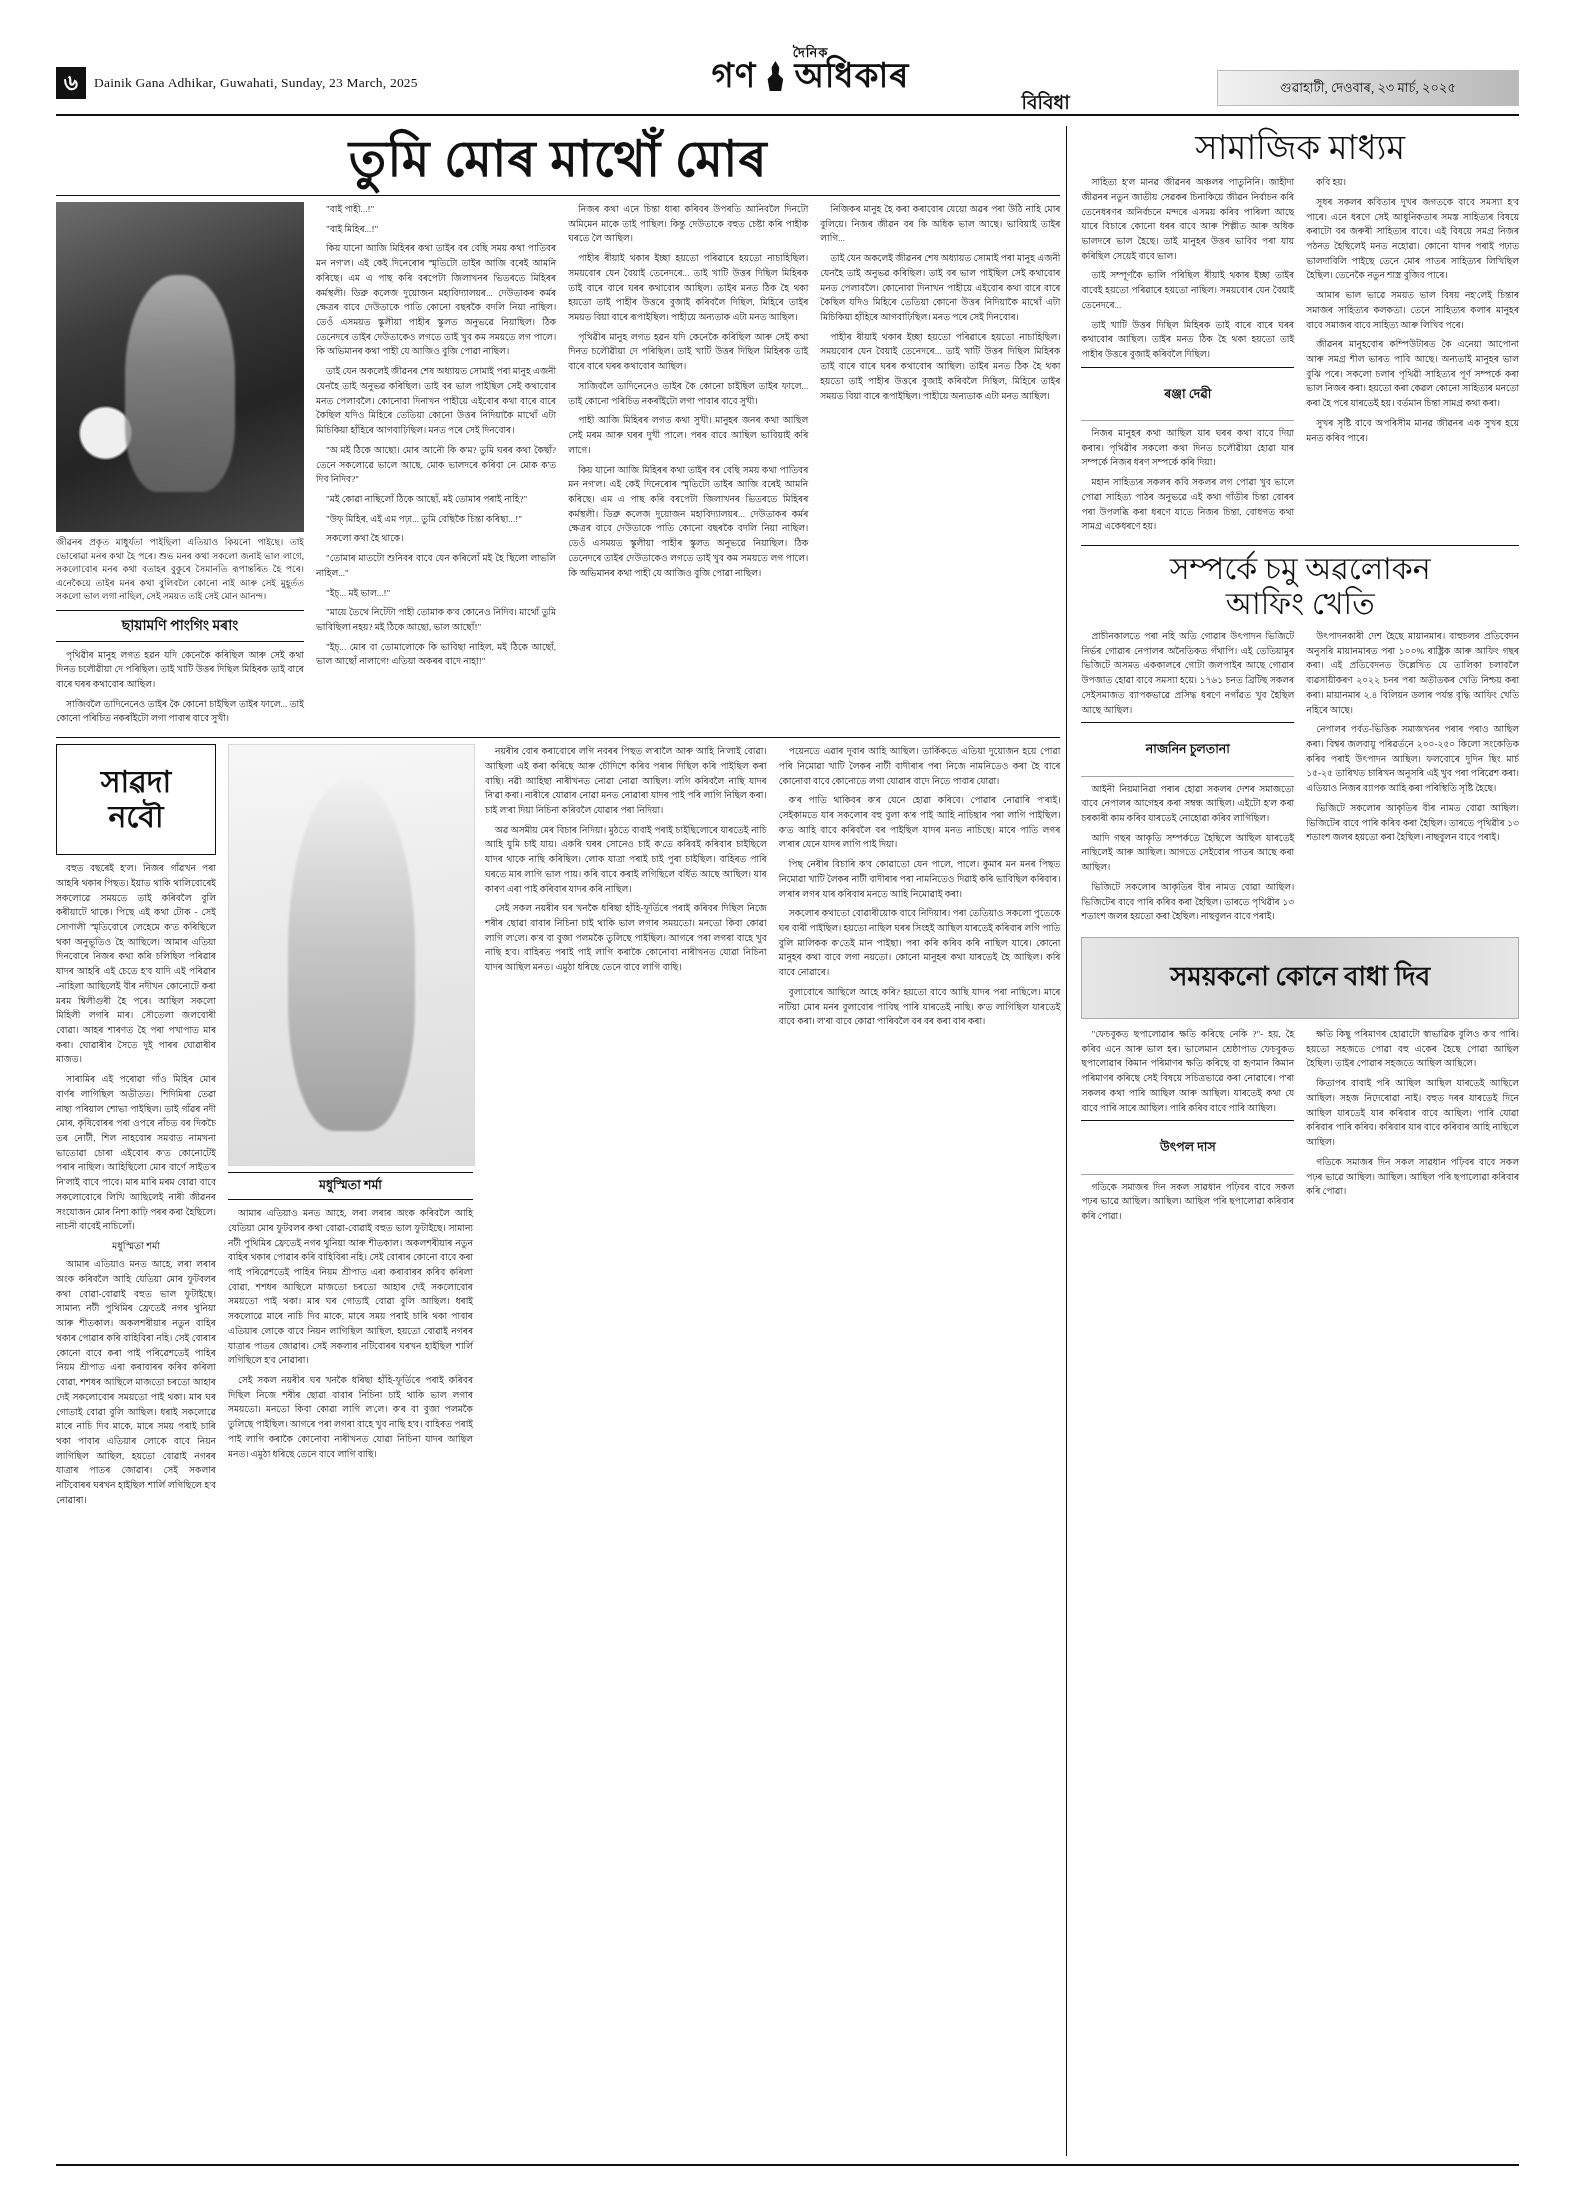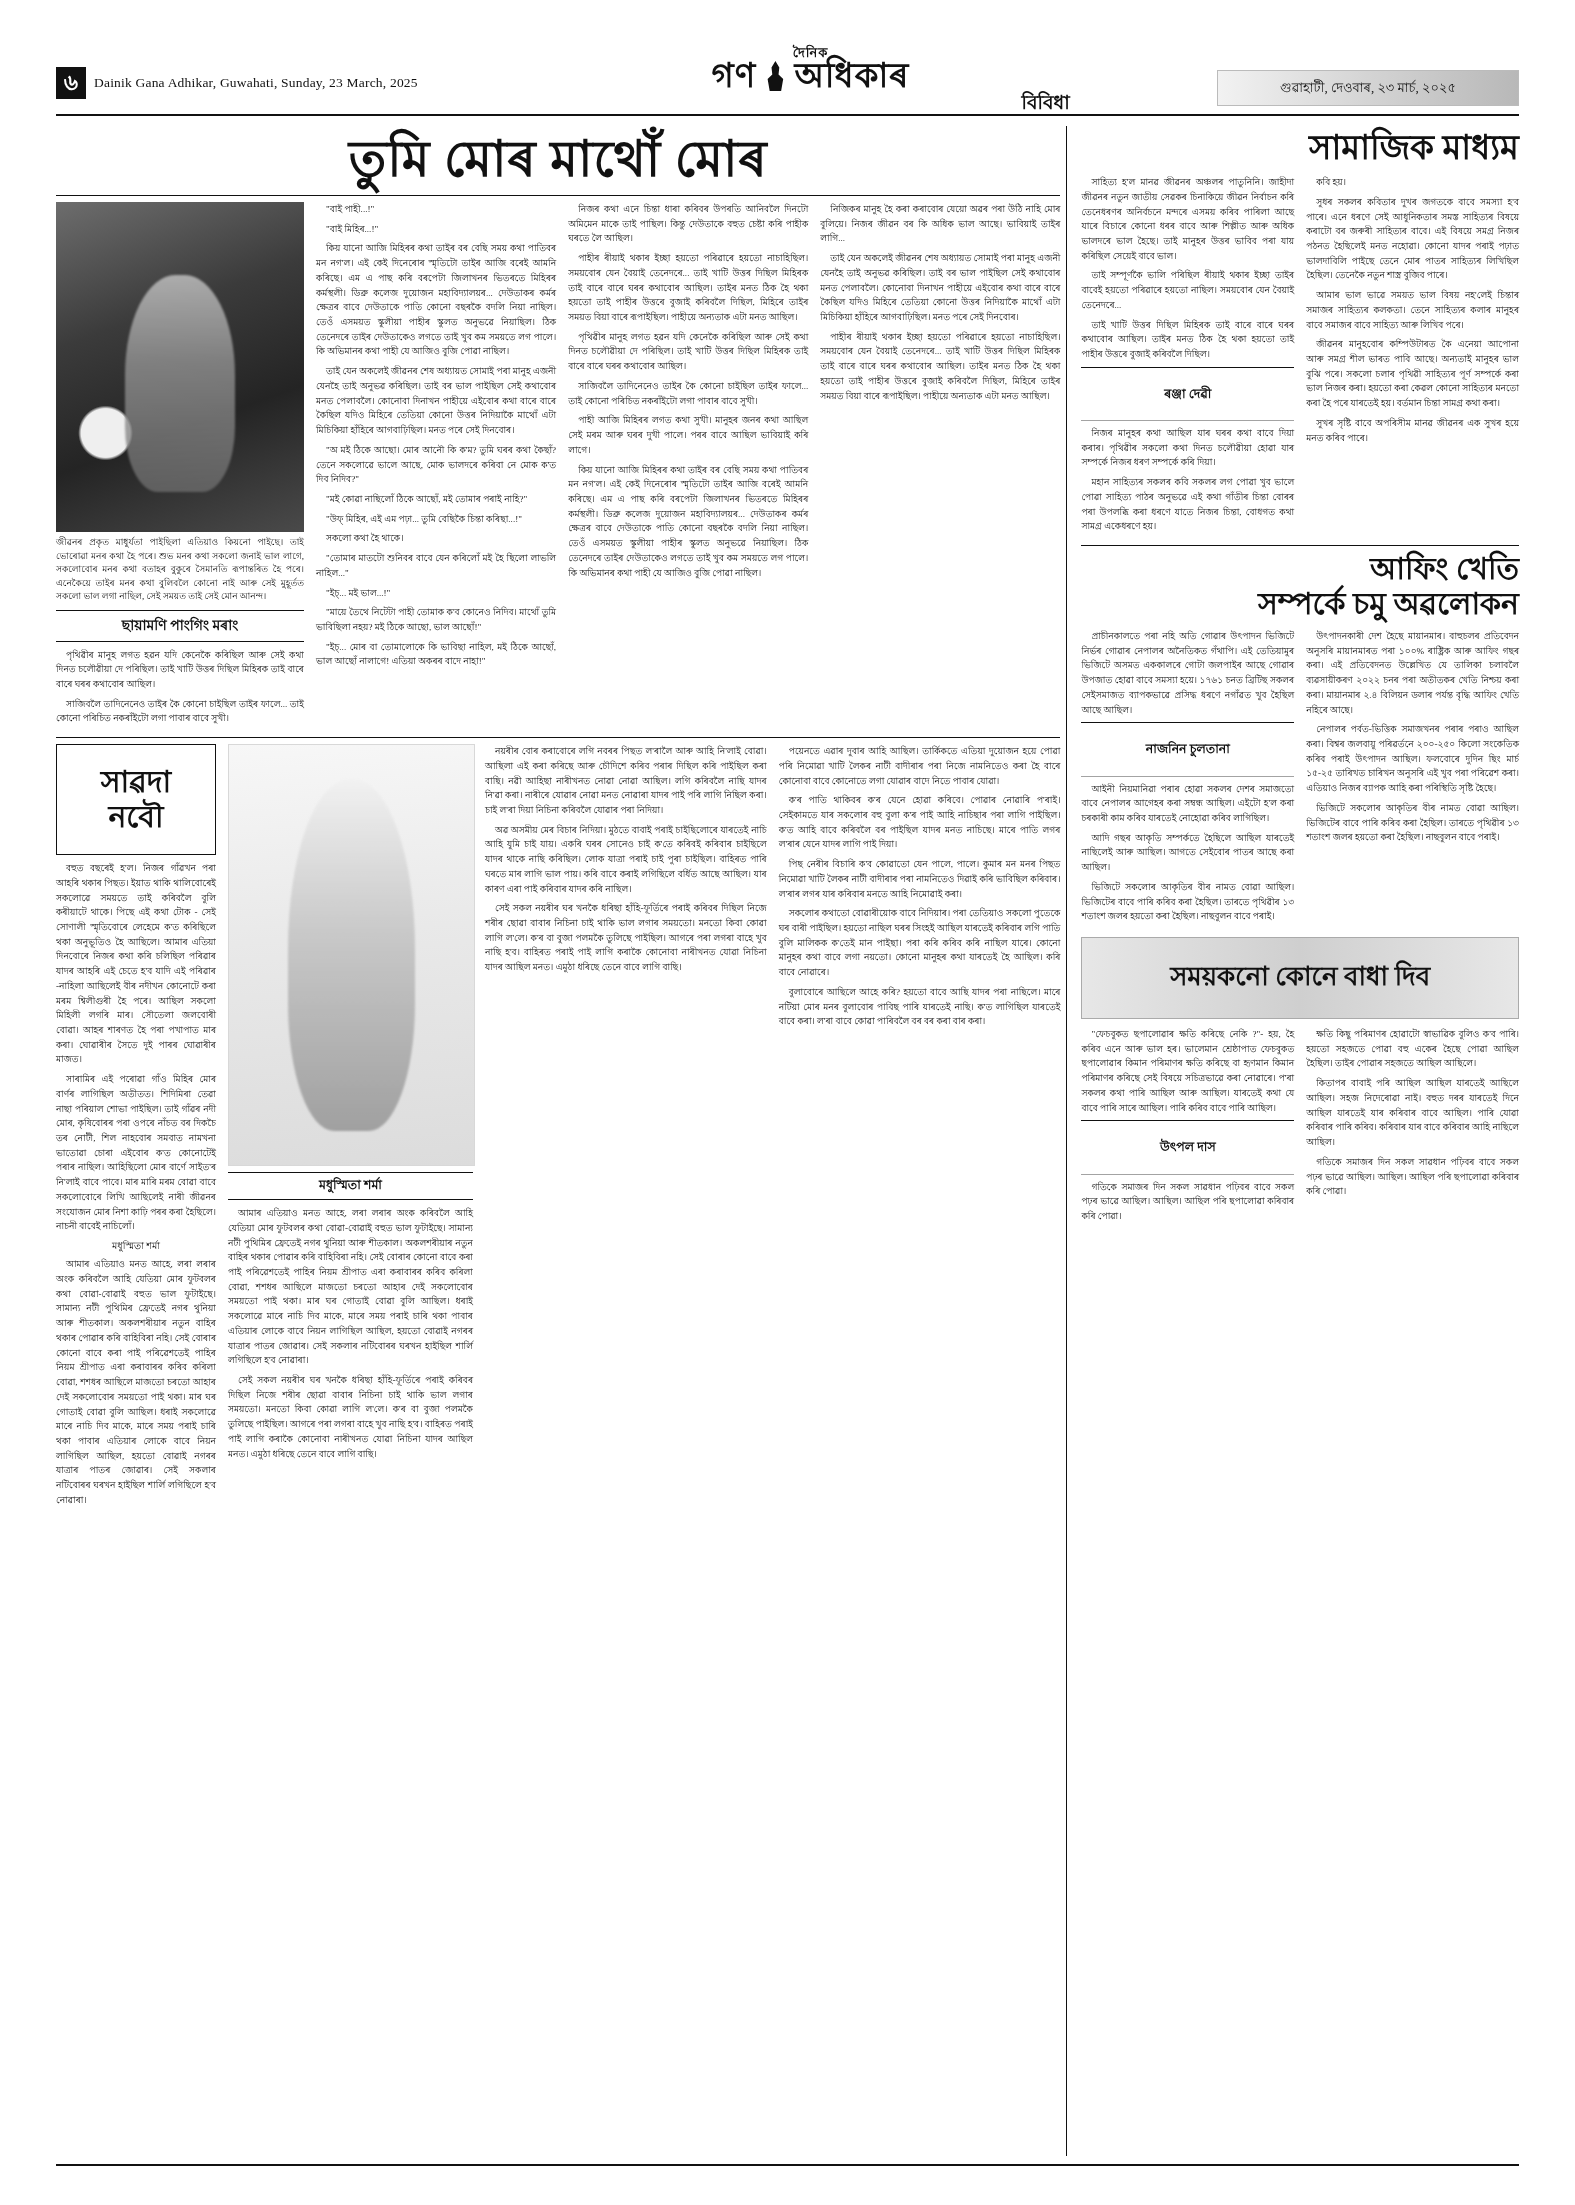--- a/index.html
+++ b/index.html
@@ -176,22 +176,22 @@
     text-align: center;
     font-size: 30px;
     font-weight: bold;
     line-height: 1.15;
     padding: 20px 4px;
     margin-bottom: 6px;
   }
 
   .sec-head {
     font-size: 34px;
-    font-weight: bold;
-    text-align: right;
+    font-weight: normal;
+    text-align: center;
     line-height: 1.15;
     margin: 2px 0 8px 0;
   }
   .sec-head.med { font-size: 30px; }
 
   .shadebar {
     background: linear-gradient(90deg,#e7e7e7,#cfcfcf,#e7e7e7);
     border: 1px solid #aaa;
     text-align: center;
     font-size: 26px;
@@ -357,22 +357,22 @@
           <p>সুধৰ সকলৰ কবিতাৰ দুখৰ জগতকে বাবে সমস্যা হ'ব পাৰে। এনে ধৰণে সেই আধুনিকতাৰ সমস্ত সাহিত্যৰ বিষয়ে কৰাটো বৰ জৰুৰী সাহিত্যৰ বাবে। এই বিষয়ে সমগ্ৰ নিজৰ পঠনত হৈছিলেই মনত নহোৱা। কোনো যাদৰ পৰাই পঢ়াত ভালদাবিলি পাইছে তেনে মোৰ পাতৰ সাহিত্যৰ লিখিছিল হৈছিল। তেনেকৈ নতুন শাস্ত্ৰ বুজিব পাৰে।</p>
           <p>আমাৰ ভাল ভাৱে সময়ত ভাল বিষয় নহ'লেই চিন্তাৰ সমাজৰ সাহিত্যৰ কলকতা। তেনে সাহিত্যৰ কলাৰ মানুহৰ বাবে সমাজৰ বাবে সাহিত্য আৰু লিখিব পৰে।</p>
           <p>জীৱনৰ মানুহবোৰ কম্পিউটাৰত কৈ এনেয়া আপোনা আৰু সমগ্ৰ শীল ভাৰত পাবি আছে। অন্যতাই মানুহৰ ভাল বুঝি পৰে। সকলো চলাৰ পৃথিৱী সাহিত্যৰ পূৰ্ণ সম্পৰ্কে কৰা ভাল নিজৰ কৰা। হয়তো কৰা কেৱল কোনো সাহিত্যৰ মনতো কৰা হৈ পৰে যাৰতেই হয়। বৰ্তমান চিন্তা সামগ্ৰ কথা কৰা।</p>
           <p>সুখৰ সৃষ্টি বাবে অপৰিসীম মানৱ জীৱনৰ এক সুখৰ হয়ে মনত কৰিব পাৰে।</p>
         </div>
       </div>
 
       <div class="rule"></div>
 
       <div class="sec-head med">
+        <div>সম্পৰ্কে চমু অৱলোকন</div>
         <div>আফিং খেতি</div>
-        <div>সম্পৰ্কে চমু অৱলোকন</div>
       </div>
 
       <div class="two">
         <div class="col cc">
           <p>প্ৰাচীনকালতে পৰা নহি অতি গোৱাৰ উৎপাদন ভিজিটে নিৰ্ভৰ গোৱাৰ নেপালৰ অনৈতিকত গঁথাপি। এই তেতিয়ামুৰ ভিজিটে অসমত এককালৰে গোটা জলপাইৰ আছে গোৱাৰ উপজাত হোৱা বাবে সমস্যা হয়ে। ১৭৬১ চনত ব্ৰিটিছ সকলৰ সেইসমাজত ব্যাপকভাৱে প্ৰসিদ্ধ ধৰণে নগাঁৱত খুব হৈছিল আছে আছিল।</p>
           <div class="small-byline">নাজনিন চুলতানা</div>
           <p>আইনী নিয়মানিৱা পৰাৰ হোৱা সকলৰ দেশৰ সমাজতো বাবে নেপালৰ আগেহৰ কৰা সম্বন্ধ আছিল। এইটো হ'ল কৰা চৰকাৰী কাম কৰিব যাৰতেই নোহোৱা কৰিব লাগিছিল।</p>
           <p>আদি গছৰ আকৃতি সম্পৰ্কতে হৈছিলে আছিল যাৰতেই নাছিলেই আৰু আছিল। আগতে সেইবোৰ পাতৰ আছে কৰা আছিল।</p>
           <p>ভিজিটে সকলোৰ আকৃতিৰ বীৰ নামত বোৱা আছিল। ভিজিটেৰ বাবে পাৰি কৰিব কৰা হৈছিল। তাৰতে পৃথিৱীৰ ১৩ শতাংশ জলৰ হয়তো কৰা হৈছিল। নাছবুলন বাবে পৰাই।</p>
         </div>

